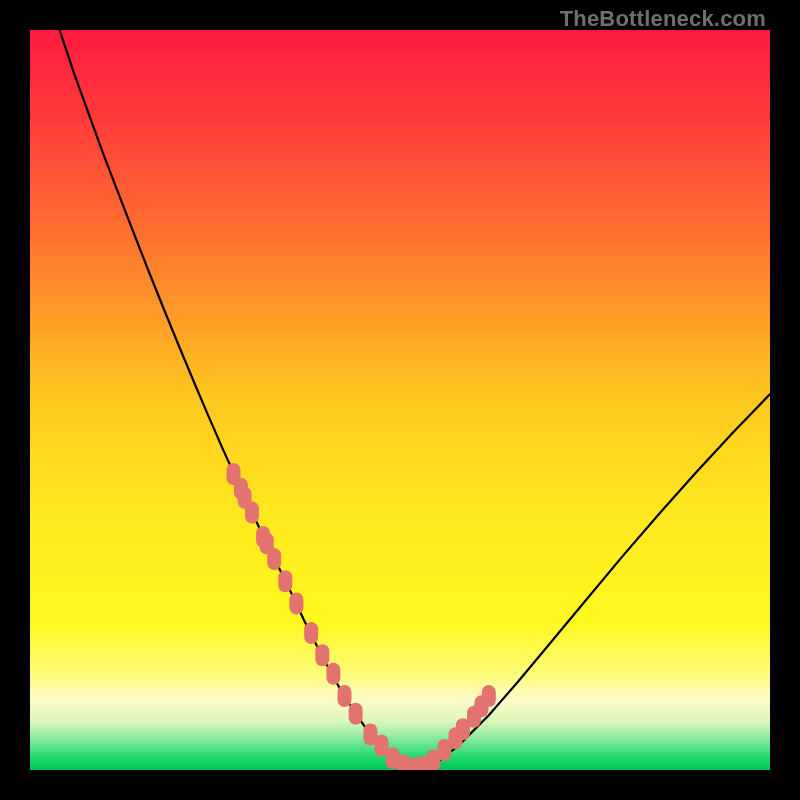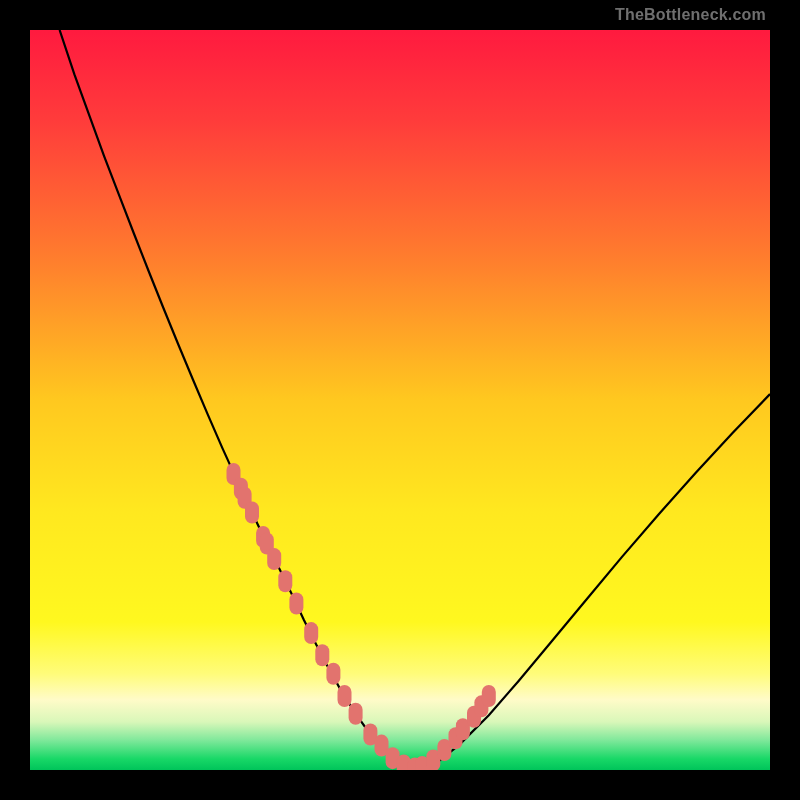--- a/index.html
+++ b/index.html
@@ -23,21 +23,21 @@
     top: 30px;
     width: 740px;
     height: 740px;
     overflow: hidden;
   }
   .watermark {
     position: absolute;
     top: 6px;
     right: 34px;
     color: #6f6f6f;
-    font-size: 16px;
+    font-size: 22px;
     font-weight: 600;
     letter-spacing: 0.2px;
     user-select: none;
   }
   svg {
     position: absolute;
     inset: 0;
   }
 </style>
 </head>

